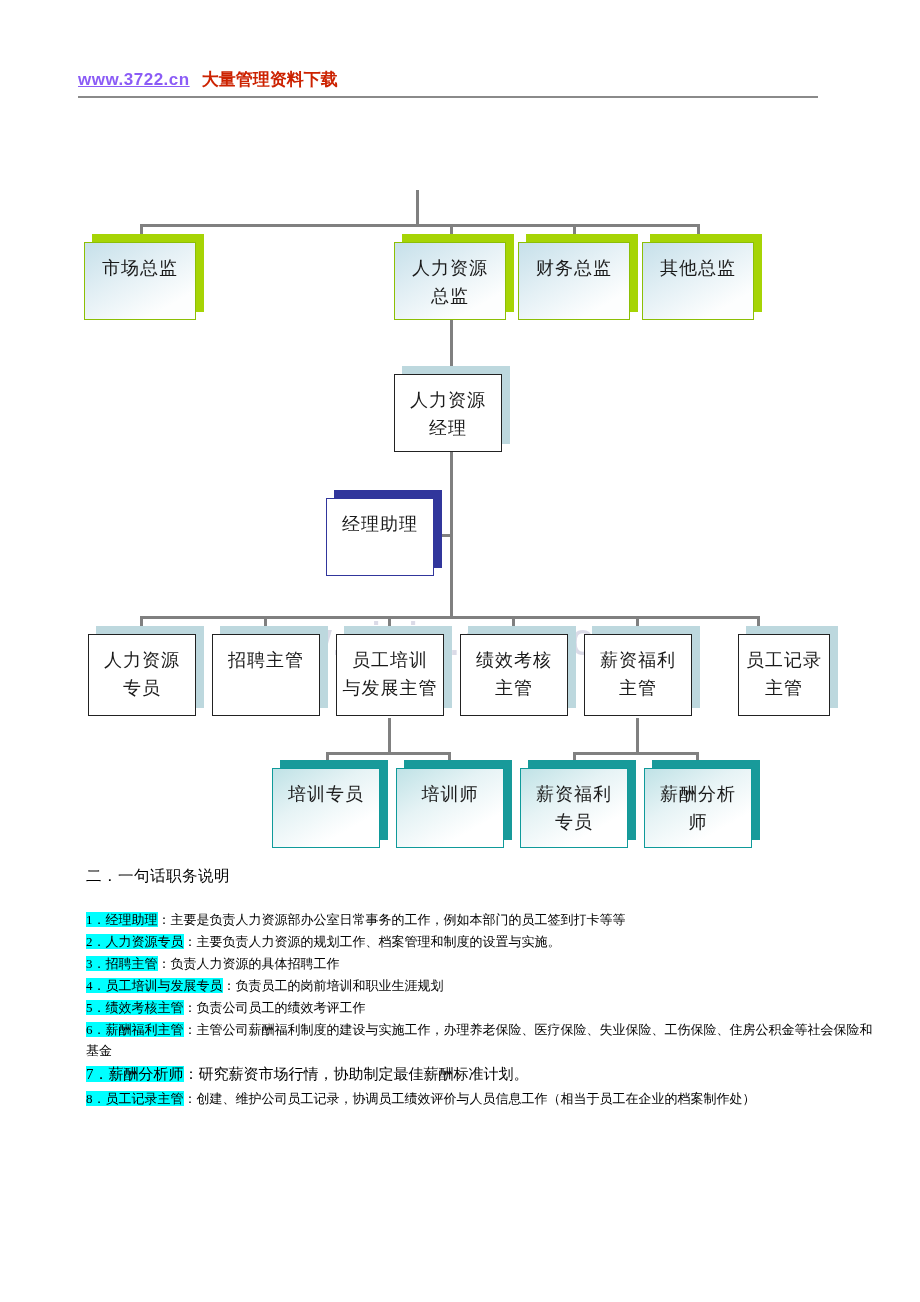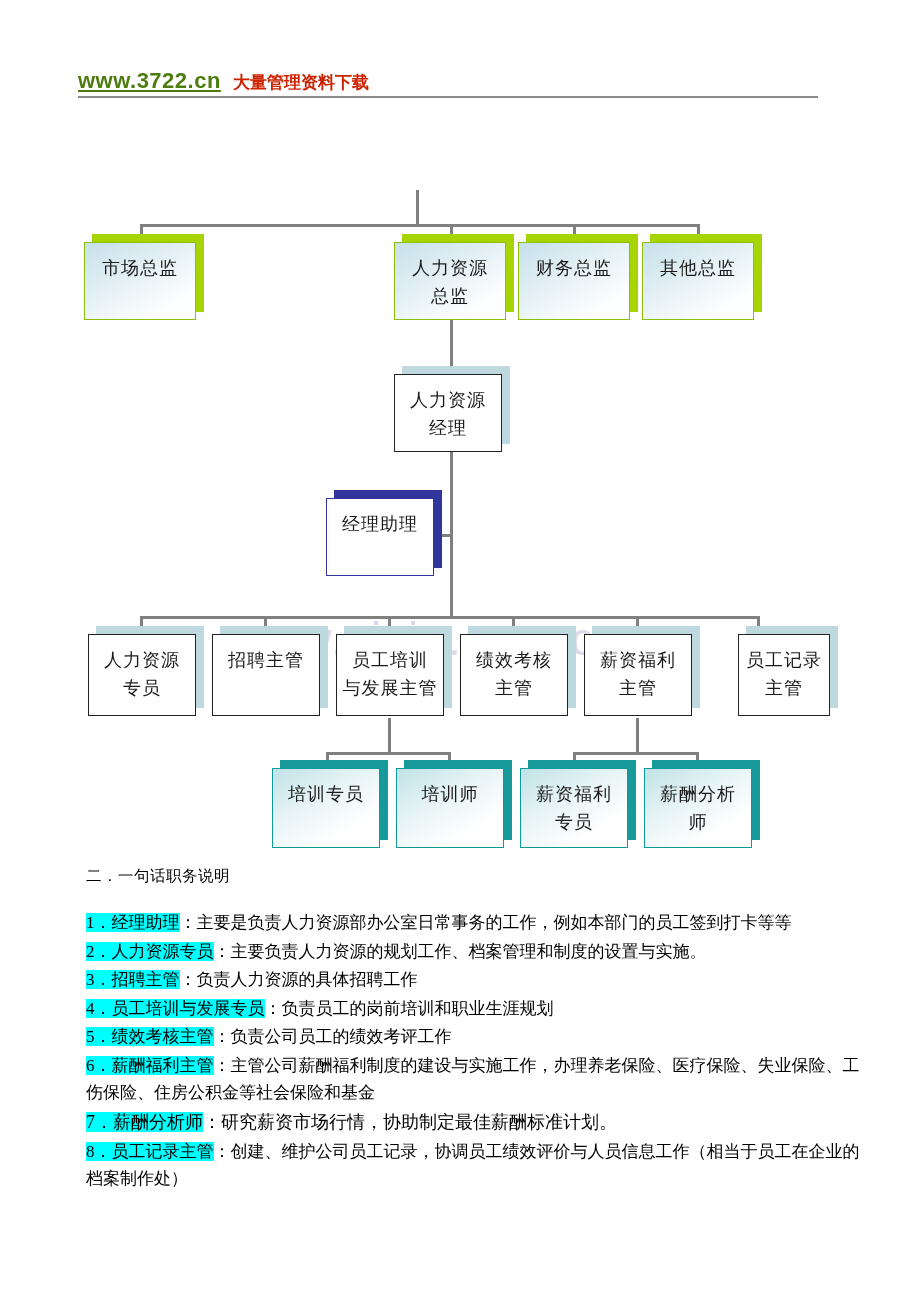--- a/index.html
+++ b/index.html
@@ -42,22 +42,22 @@
   .site-header {
     position: absolute;
     left: 78px;
     top: 68px;
     width: 740px;
     height: 30px;
   }
   .site-url {
     font-family: "Liberation Sans", sans-serif;
     font-weight: bold;
-    font-size: 22px;
-    color: #4d7c0f;
+    font-size: 17px;
+    color: #8b5cf6;
     text-decoration: underline;
     letter-spacing: 0.5px;
   }
   .site-tag {
     font-family: "Liberation Sans", sans-serif;
     font-weight: bold;
     font-size: 17px;
     color: #cc2200;
     margin-left: 8px;
   }
@@ -160,27 +160,27 @@
     width: 790px;
     z-index: 2;
   }
   .section-title {
     font-size: 15.5px;
     color: #000;
     margin-bottom: 22px;
     letter-spacing: 0.5px;
   }
   .note-item {
-    font-size: 17px;
+    font-size: 13px;
     color: #000;
     line-height: 1.62;
     margin-bottom: 1px;
     text-indent: 0;
   }
-  .note-item.small { font-size: 18px; }
+  .note-item.small { font-size: 15px; }
   .hl {
     background: #00ffff;
   }
   .note-body { }
 </style>
 </head>
 <body>
 
 <div id="page">
 

